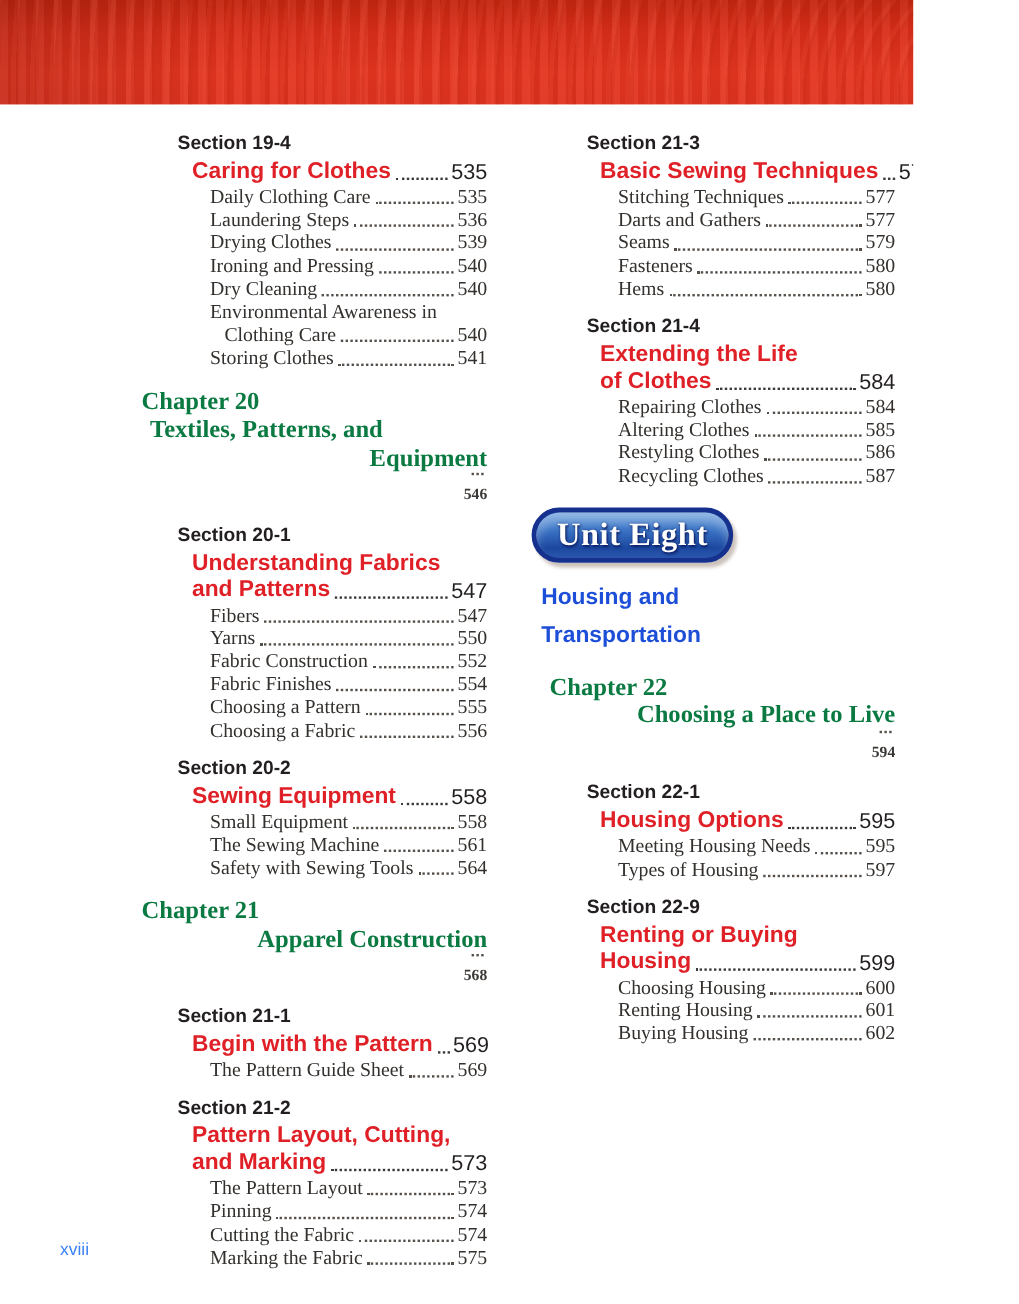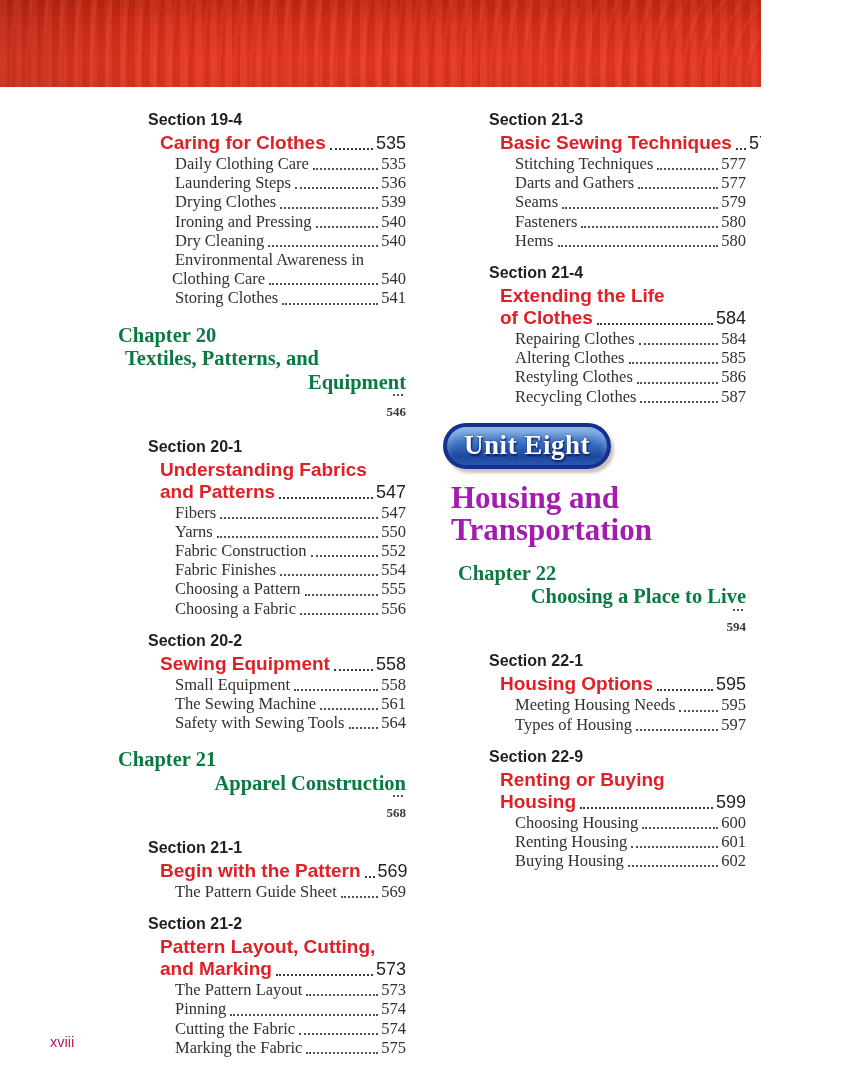--- a/index.html
+++ b/index.html
@@ -35,21 +35,21 @@
   .col-r .rt1,.col-r .rr{margin-left:57px;}
   .rr{display:flex;align-items:flex-end;}
   .rr .t{white-space:nowrap;}
   .pgl{font-family:"Liberation Sans",sans-serif;font-weight:400;font-size:18px;
       color:#231f20;flex:0 0 auto;}
 
   
   .e{display:flex;align-items:flex-end;font-size:16.5px;line-height:19.2px;color:#33302d;}
   .col-l .e{margin-left:57px;}
   .col-r .e{margin-left:72px;}
-  .col-l .e.c{margin-left:54px;}
+  .col-l .e.c{margin-left:69px;}
   .e .t{white-space:nowrap;}
   .pg{font-size:16.5px;color:#33302d;flex:0 0 auto;}
 
   
   .ld{flex:1 1 auto;min-width:10px;border-bottom:2px dotted #56504b;margin:0 3px 3px 4px;}
   .rr .ld{border-bottom:2px dotted #3d3a38;margin-bottom:4px;}
   .cr .ld{margin-bottom:4px;}
 
   
   .cl,.ct1,.cr{font-family:"Liberation Serif",serif;font-weight:700;font-size:20.5px;
@@ -66,26 +66,26 @@
   .badge-wrap{margin-top:17px;}
   .badge{width:168px;height:46px;border-radius:24px;box-sizing:border-box;
       border:4px solid #15318d;
       background:linear-gradient(180deg,#6aa0dc 0%,#3a72c4 40%,#1c48a0 78%,#2a56ad 100%);
       display:flex;align-items:center;justify-content:center;
       box-shadow:3px 4px 3px rgba(140,120,105,.45), inset 0 8px 8px rgba(255,255,255,.28);}
   .badge .bt{font-family:"Liberation Serif",serif;font-weight:700;font-size:27px;color:#ffffff;
       letter-spacing:.5px;text-shadow:1px 2px 2px rgba(8,22,90,.85), 0 0 2px rgba(8,22,90,.6);}
 
   
-  .unit-title{margin-top:13px;margin-left:8px;font-family:Liberation Serif, serif;
-      font-weight:700;font-size:31px;line-height:32px;color:#a21caf;}
+  .unit-title{margin-top:13px;margin-left:8px;font-family:Liberation Sans, sans-serif;
+      font-weight:700;font-size:19px;line-height:32px;color:#1d4ed8;}
 
   
   .folio{position:absolute;left:50px;top:1034px;font-family:"Liberation Sans",sans-serif;
-      font-size:14.5px;color:#be185d;}
+      font-size:14.5px;color:#3b82f6;}
 </style>
 </head>
 <body>
 
 <div class="page">
   <div class="banner"></div>
 
   <div class="col col-l">
 
     <div class="blk first">

